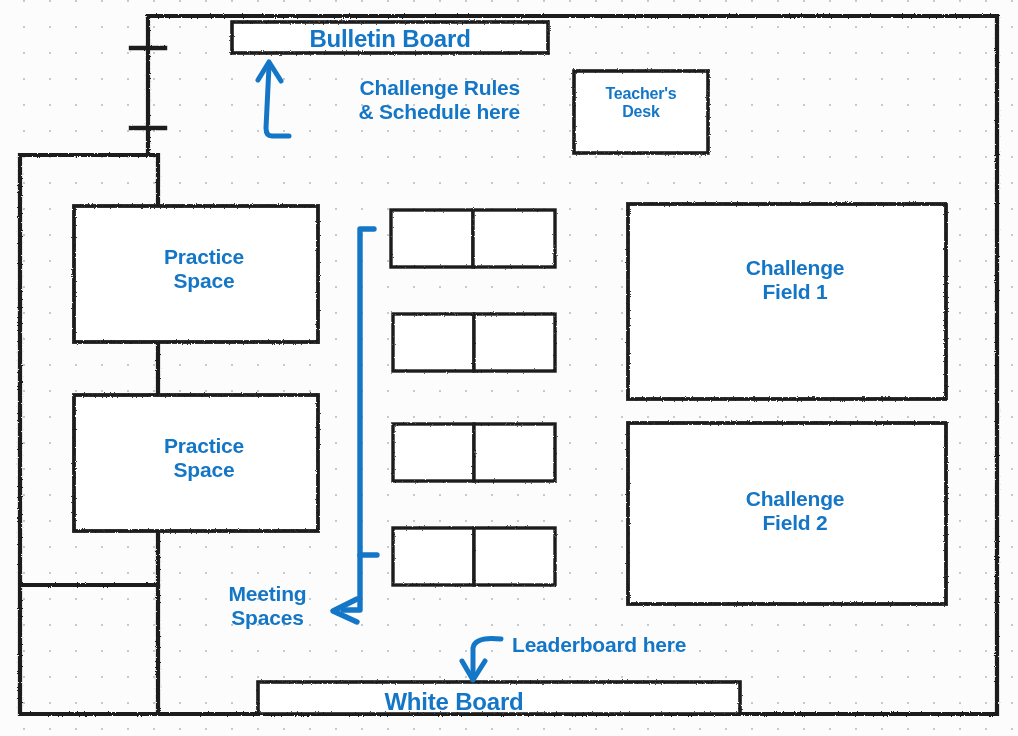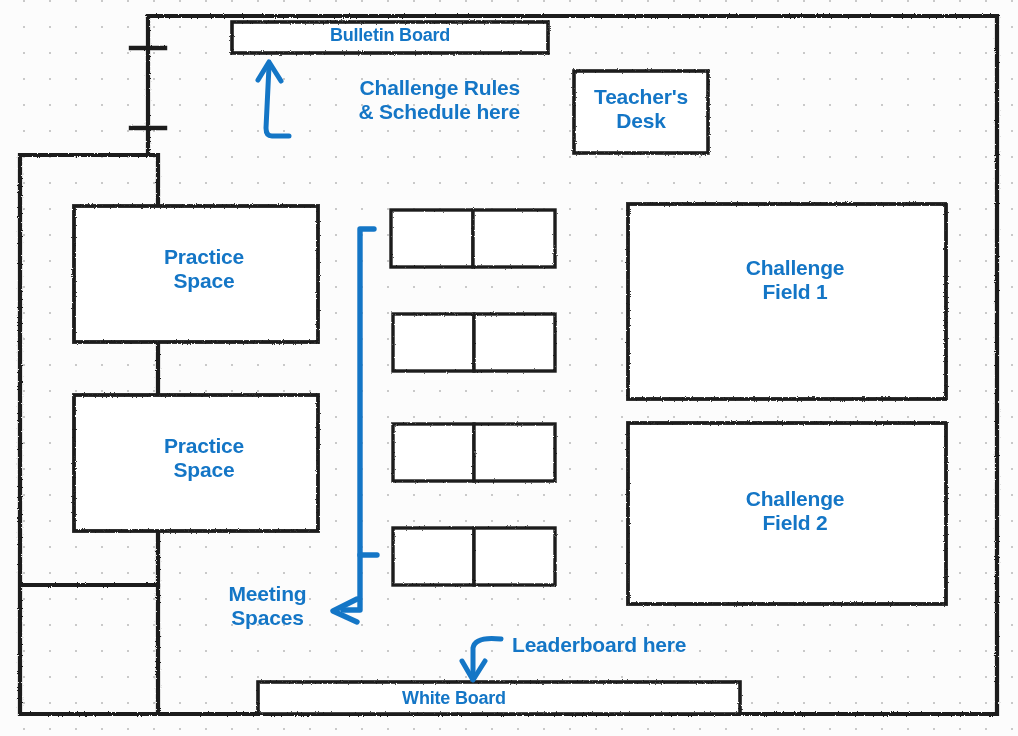--- a/index.html
+++ b/index.html
@@ -32,23 +32,23 @@
     position: absolute;
     color: #1476c6;
     font-weight: bold;
     text-align: center;
     line-height: 1.14;
     letter-spacing: -0.2px;
     white-space: pre-line;
     pointer-events: none;
   }
   .lbl-room { font-size: 21px; padding-left: 8px; }
-  .lbl-board { font-size: 18px; }
+  .lbl-board { font-size: 24px; }
   .lbl-note { font-size: 21px; }
-  .lbl-desk { font-size: 21px; }
+  .lbl-desk { font-size: 16px; }
 </style>
 </head>
 <body>
 
 <div id="plan">
 
   <svg id="plan-svg" viewBox="0 0 1018 736">
     <defs>
       <filter id="rough" x="-12%" y="-12%" width="124%" height="124%">
         <feTurbulence type="fractalNoise" baseFrequency="0.85" numOctaves="3" seed="7" result="n"></feTurbulence>

